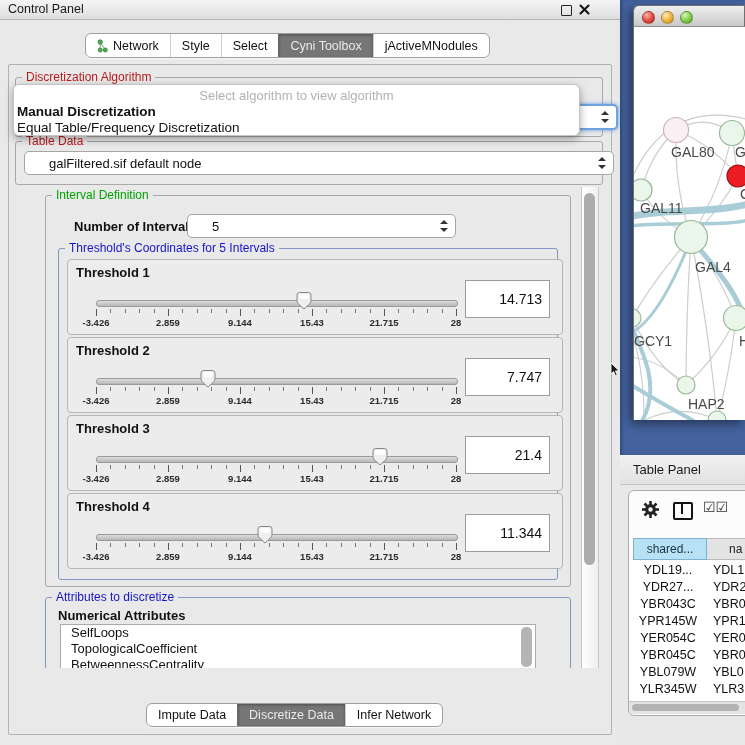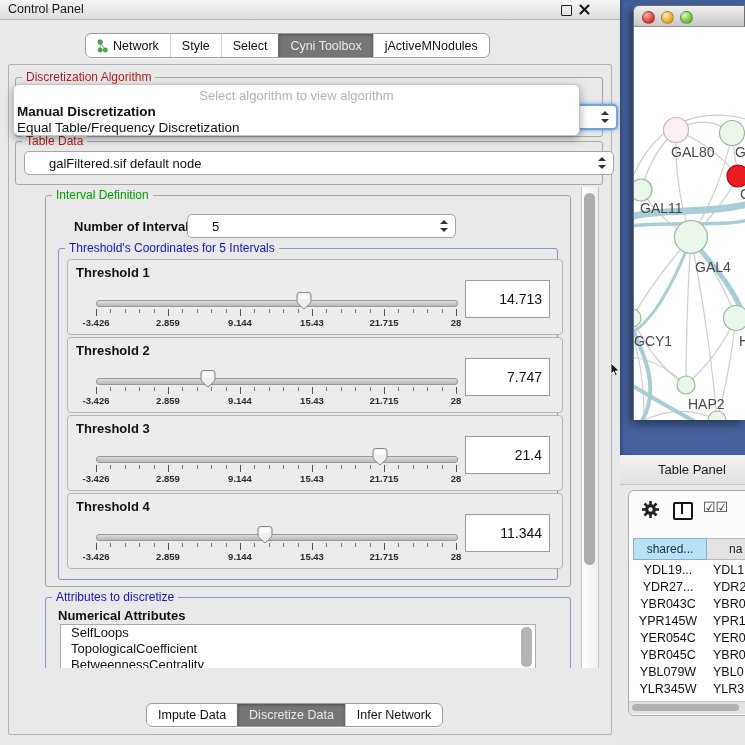--- a/index.html
+++ b/index.html
@@ -81,21 +81,21 @@
     border-radius:6px 0 0 0;background:linear-gradient(#EFEFEF,#C8C8C8);box-sizing:border-box;}
   .tl{position:absolute;top:4.5px;width:13px;height:13px;border-radius:50%;border:1px solid rgba(0,0,0,.25);box-sizing:border-box;}
   .tl.red{left:8px;background:radial-gradient(circle at 35% 28%,#FFB3AB,#E04A3F 55%,#B0241C);}
   .tl.yellow{left:27px;background:radial-gradient(circle at 35% 28%,#FFEBB5,#ECB23F 55%,#C98E1D);}
   .tl.green{left:46px;background:radial-gradient(circle at 35% 28%,#D8F6BC,#7EC949 55%,#4E9C1E);}
   .nw-content{position:absolute;left:0;top:22px;width:112px;height:393px;background:#FFF;
     border-left:1px solid #6F6F6F;box-sizing:border-box;overflow:hidden;}
   
   .tp-header{position:absolute;left:620px;top:455px;width:125px;height:29px;
     background:linear-gradient(#F2F2F2,#E1E1E1);border-bottom:1px solid #C5C5C5;}
-  .tp-title{position:absolute;left:13px;top:7px;font-size:13px;color:#1A1A1A;margin-left:25px;}
+  .tp-title{position:absolute;left:13px;top:7px;font-size:13px;color:#1A1A1A;}
   .tp-card{position:absolute;left:628px;top:490px;width:130px;height:224px;background:#FCFCFC;
     border:1px solid #ABABAB;border-radius:6px;overflow:hidden;}
   .tp-toolbar{position:absolute;left:0;top:0;width:130px;height:38px;}
   .col-ic{position:absolute;left:44px;top:11px;width:16px;height:14px;border:2px solid #141414;border-radius:2px;}
   .col-ic i{position:absolute;left:6px;top:0;width:2px;height:10px;background:#141414;}
   .chk-ic{position:absolute;left:74px;top:8px;font-size:14px;color:#333;letter-spacing:0px;}
   .thead{position:absolute;left:0;top:47px;width:130px;height:23px;}
   .hc1{position:absolute;left:4px;top:0;width:74px;height:22px;background:#B7E1F4;border:1px solid #7FB2CC;
     box-sizing:border-box;font-size:12px;color:#16323E;display:flex;align-items:center;justify-content:center;}
   .hc2{position:absolute;left:78px;top:0;width:60px;height:22px;background:#E3E3E3;border:1px solid #B9B9B9;

